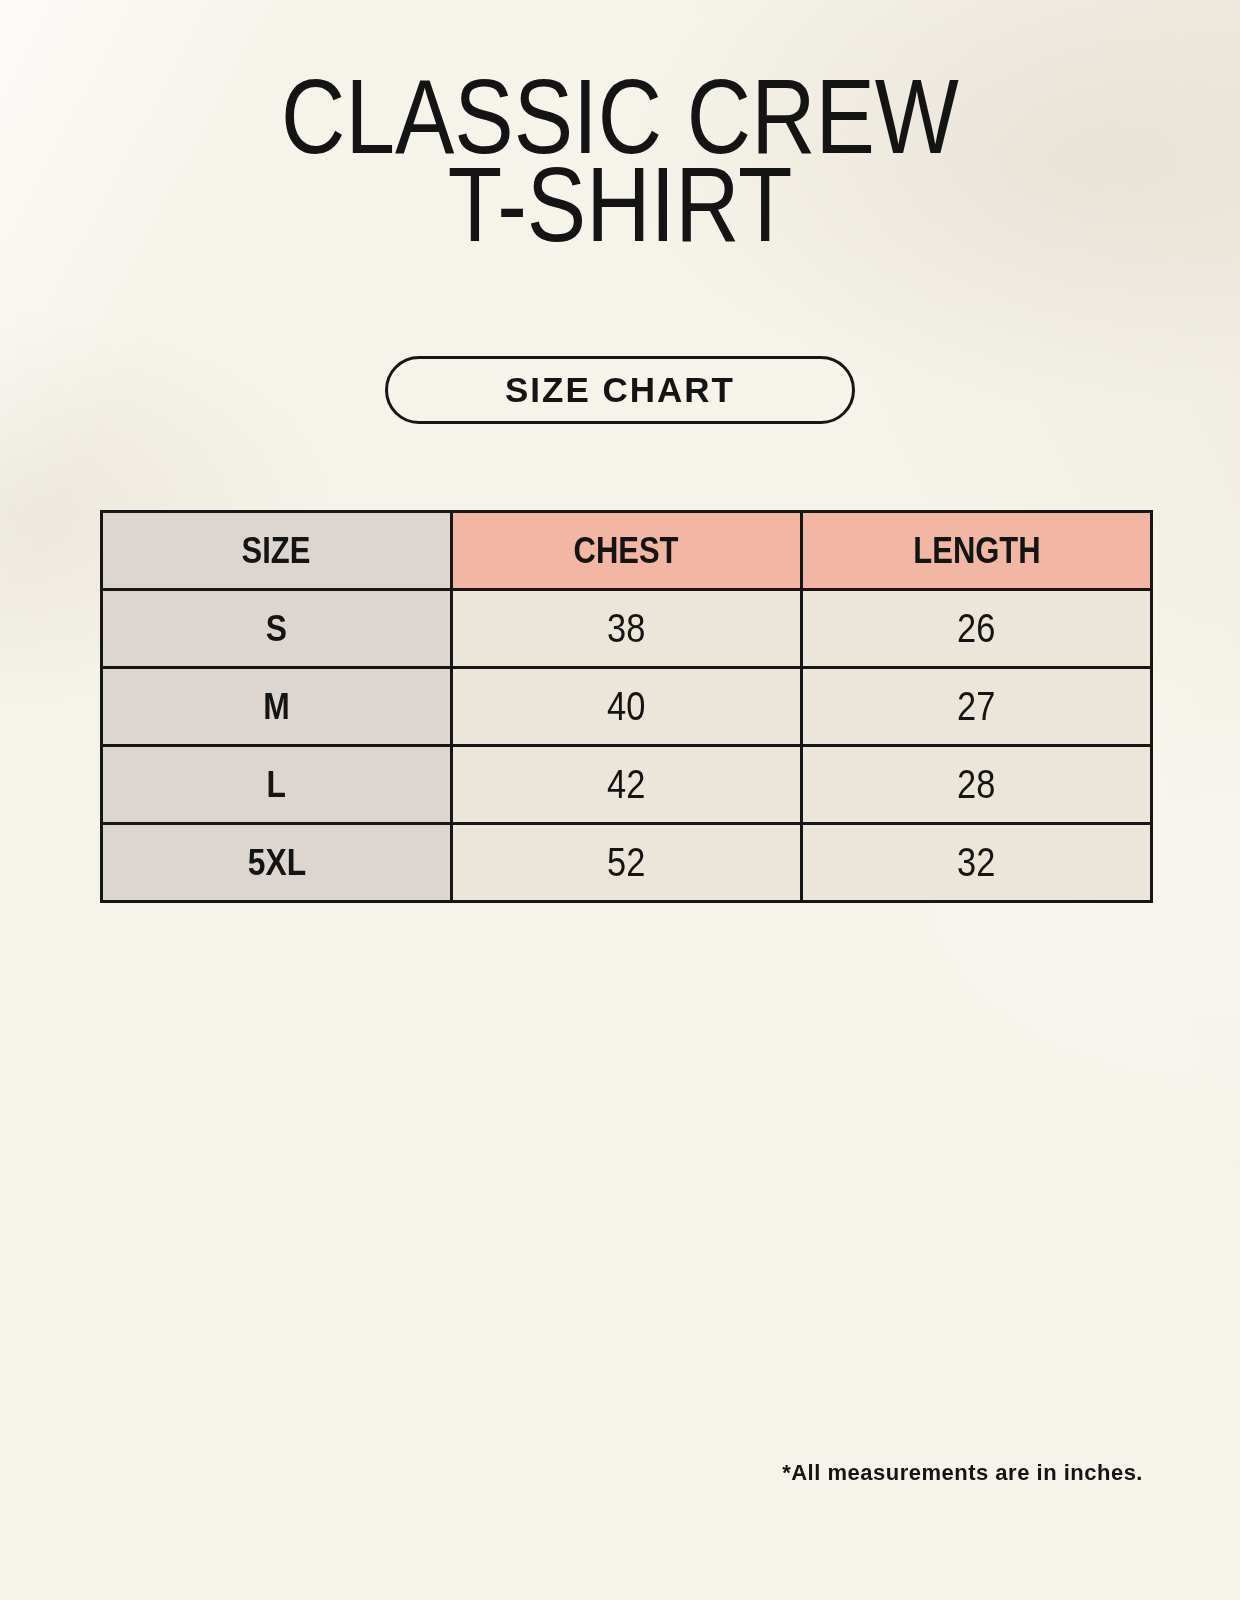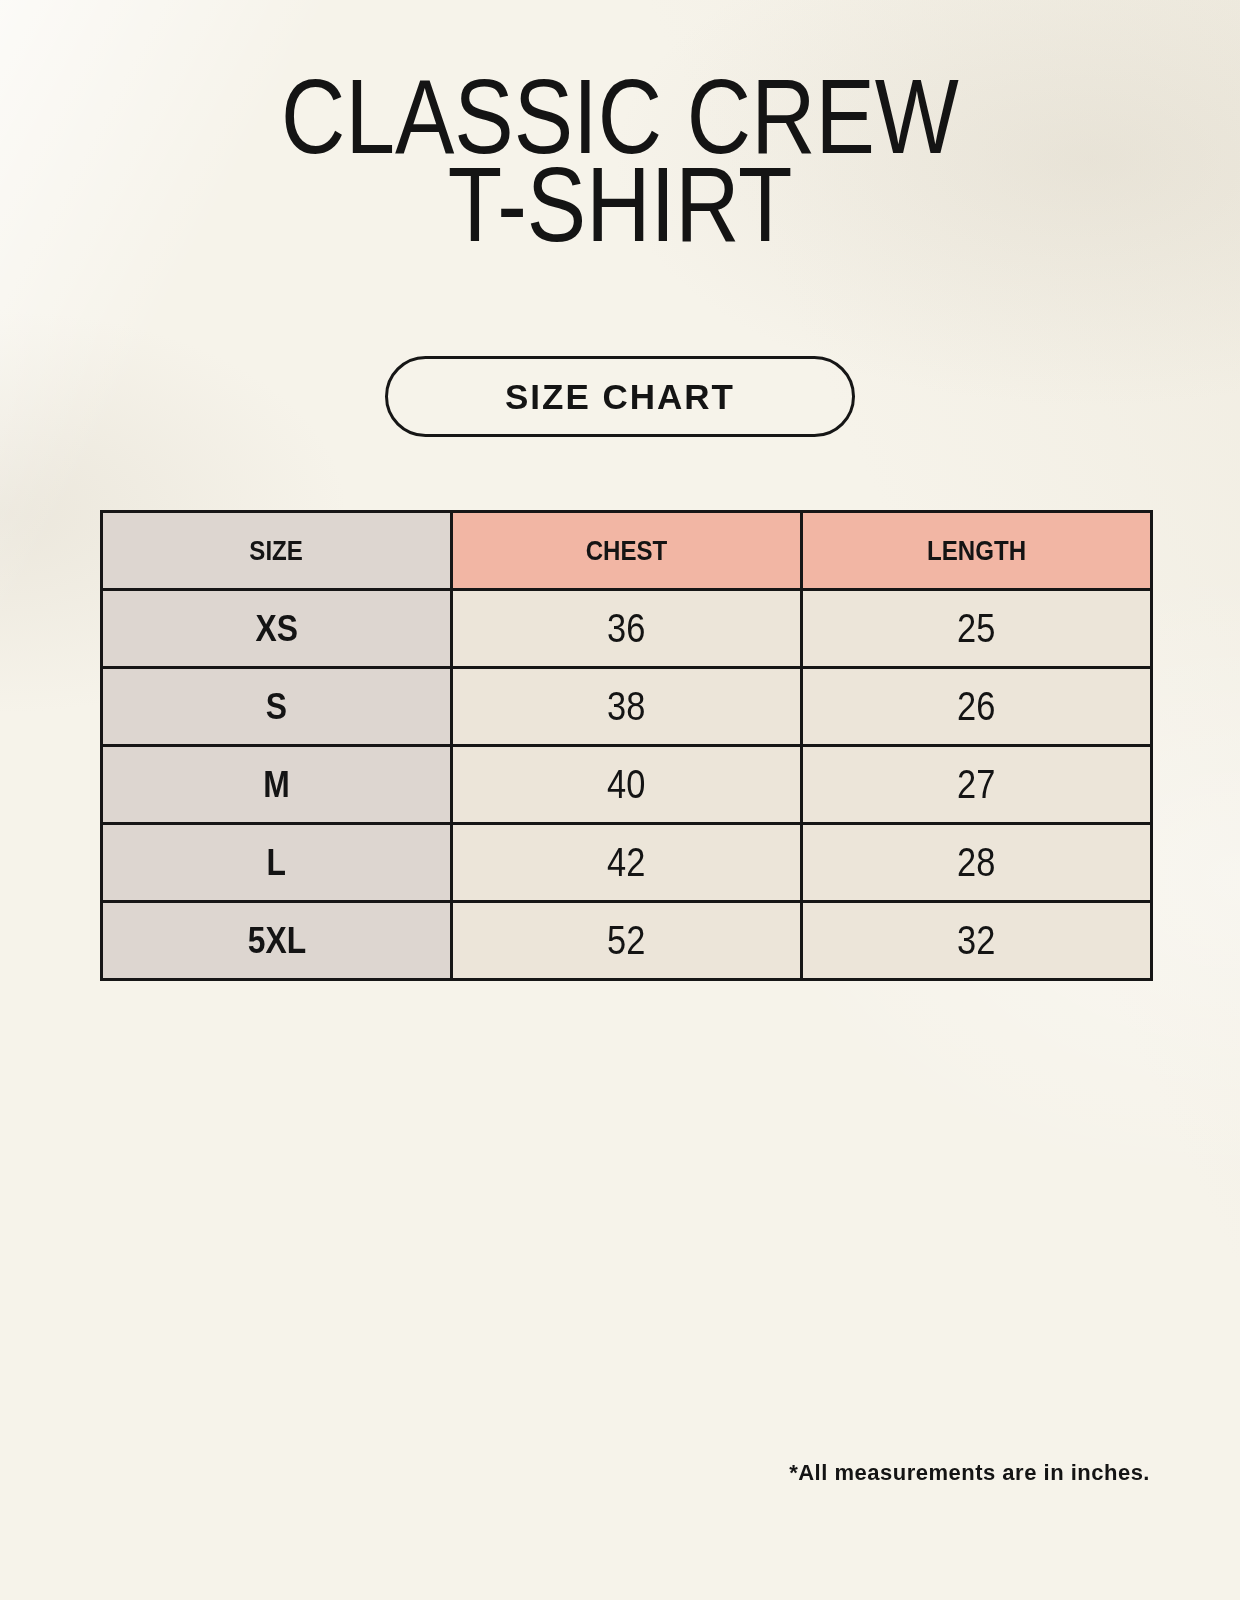--- a/index.html
+++ b/index.html
@@ -25,46 +25,46 @@
   .title {
     position: absolute; top: 72px; left: 0; right: 0;
     text-align: center;
     font-size: 106px; line-height: 88px; font-weight: 400;
     letter-spacing: 0px; color: var(--text, #141414);
     transform: scaleX(0.84); transform-origin: 50% 0;
   }
 
   .pill {
     position: absolute; top: 356px; left: 50%; transform: translateX(-50%);
-    width: 470px; height: 81px; box-sizing: border-box;
+    width: 470px; height: 68px; box-sizing: border-box;
     border: 3px solid var(--table-border, #161616); border-radius: 45px;
     display: flex; align-items: center; justify-content: center;
     background: transparent; cursor: pointer;
   }
   .pill span {
     font-size: 35px; font-weight: 700; letter-spacing: 2px;
     color: var(--text, #141414);
   }
 
   table.size-table {
     position: absolute; left: 100px; top: 510px; width: 1053px;
     border-collapse: collapse; table-layout: fixed;
   }
   .size-table th, .size-table td {
     border: 3px solid var(--table-border, #161616);
     height: 75px; padding: 0; text-align: center; vertical-align: middle;
   }
-  .size-table th { font-size: 28px; font-weight: 700; }
+  .size-table th { font-size: 36px; font-weight: 700; }
   .size-table th.col-size   { background: var(--size-column-grey, #ddd6d0); }
   .size-table th.col-accent { background: var(--header-accent-pink, #f2b6a4); }
   .size-table td.label-cell { background: var(--size-column-grey, #ddd6d0); font-size: 37px; font-weight: 700; }
   .size-table td.value-cell { background: var(--cell-beige, #ece5d9); font-size: 40px; font-weight: 400; }
 
   .footnote {
-    position: absolute; top: 1460px; right: 90px;
+    position: absolute; top: 1460px; right: 97px;
     font-size: 22px; font-weight: 700; letter-spacing: 0.5px;
     color: var(--text, #141414);
   }
 </style>
 </head>
 <body style="--background: #f6f3ea; --header-accent-pink: #f2b6a4; --size-column-grey: #ddd6d0; --cell-beige: #ece5d9; --table-border: #161616; --text: #141414;">
 
 <div class="bg-texture"></div>
 
 <div class="title">
@@ -79,25 +79,20 @@
 <table class="size-table">
   <thead>
     <tr id="header-row">
         <th class="col-size"><span class="cond">SIZE</span></th>
         <th class="col-accent"><span class="cond">CHEST</span></th>
         <th class="col-accent"><span class="cond">LENGTH</span></th>
       </tr>
   </thead>
   <tbody id="table-body">
       <tr>
-        <td class="label-cell"><span class="cond">XS</span></td>
-        <td class="value-cell"><span class="cond">36</span></td>
-        <td class="value-cell"><span class="cond">25</span></td>
-      </tr>
-      <tr>
         <td class="label-cell"><span class="cond">S</span></td>
         <td class="value-cell"><span class="cond">38</span></td>
         <td class="value-cell"><span class="cond">26</span></td>
       </tr>
       <tr>
         <td class="label-cell"><span class="cond">M</span></td>
         <td class="value-cell"><span class="cond">40</span></td>
         <td class="value-cell"><span class="cond">27</span></td>
       </tr>
       <tr>

